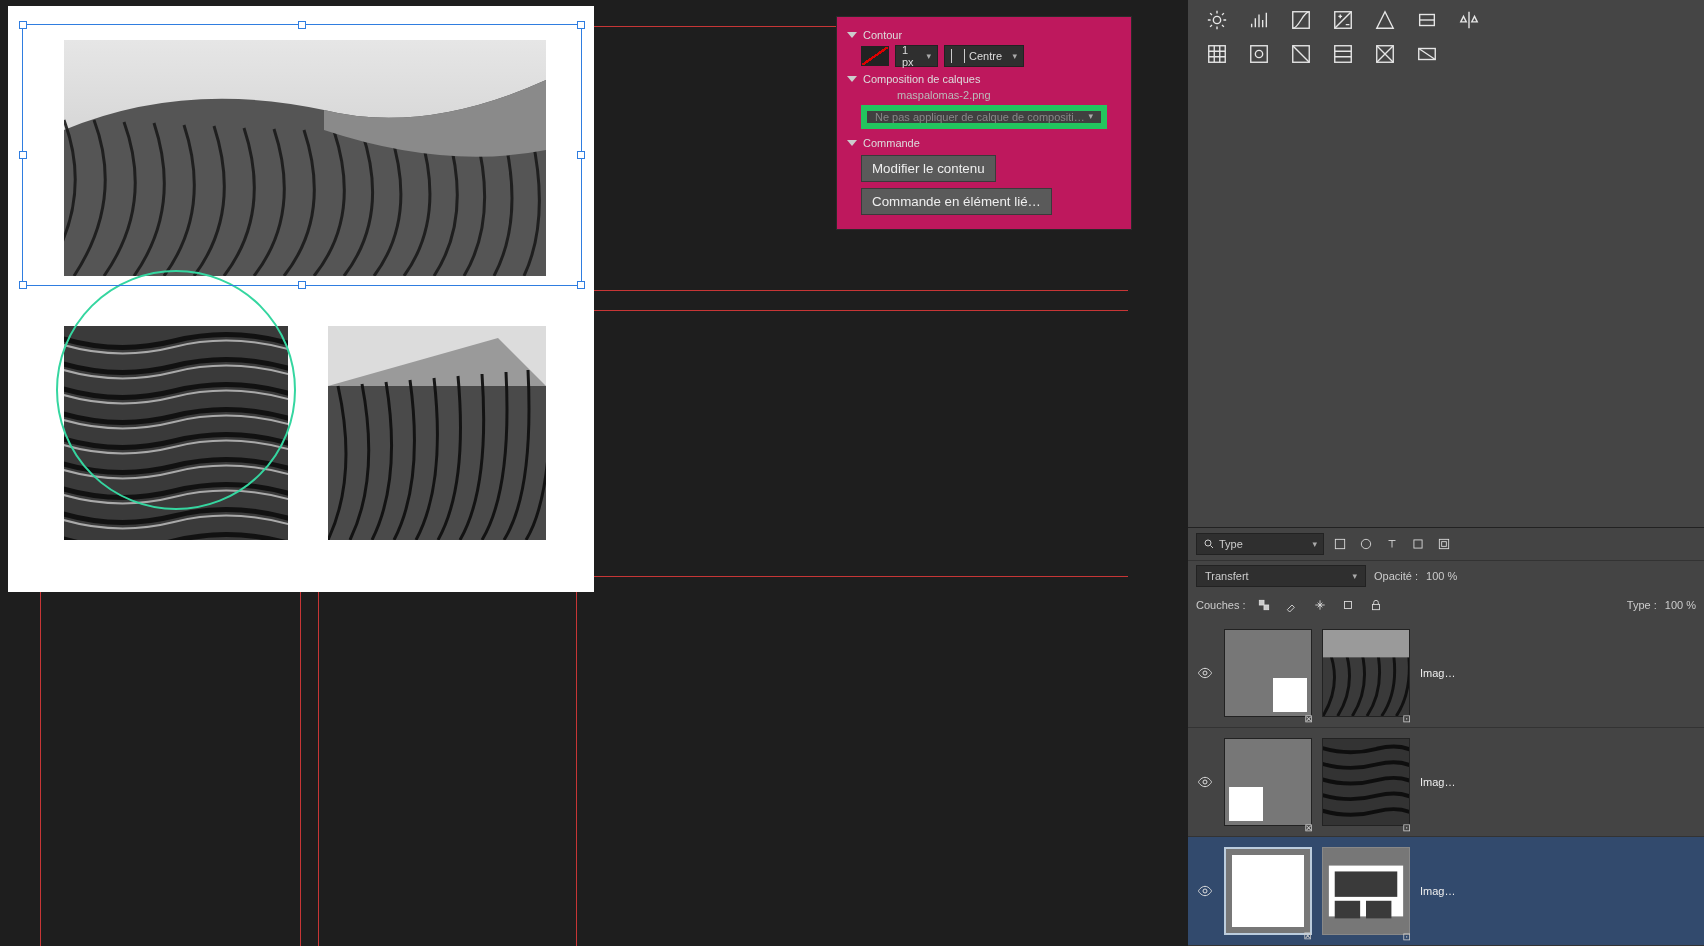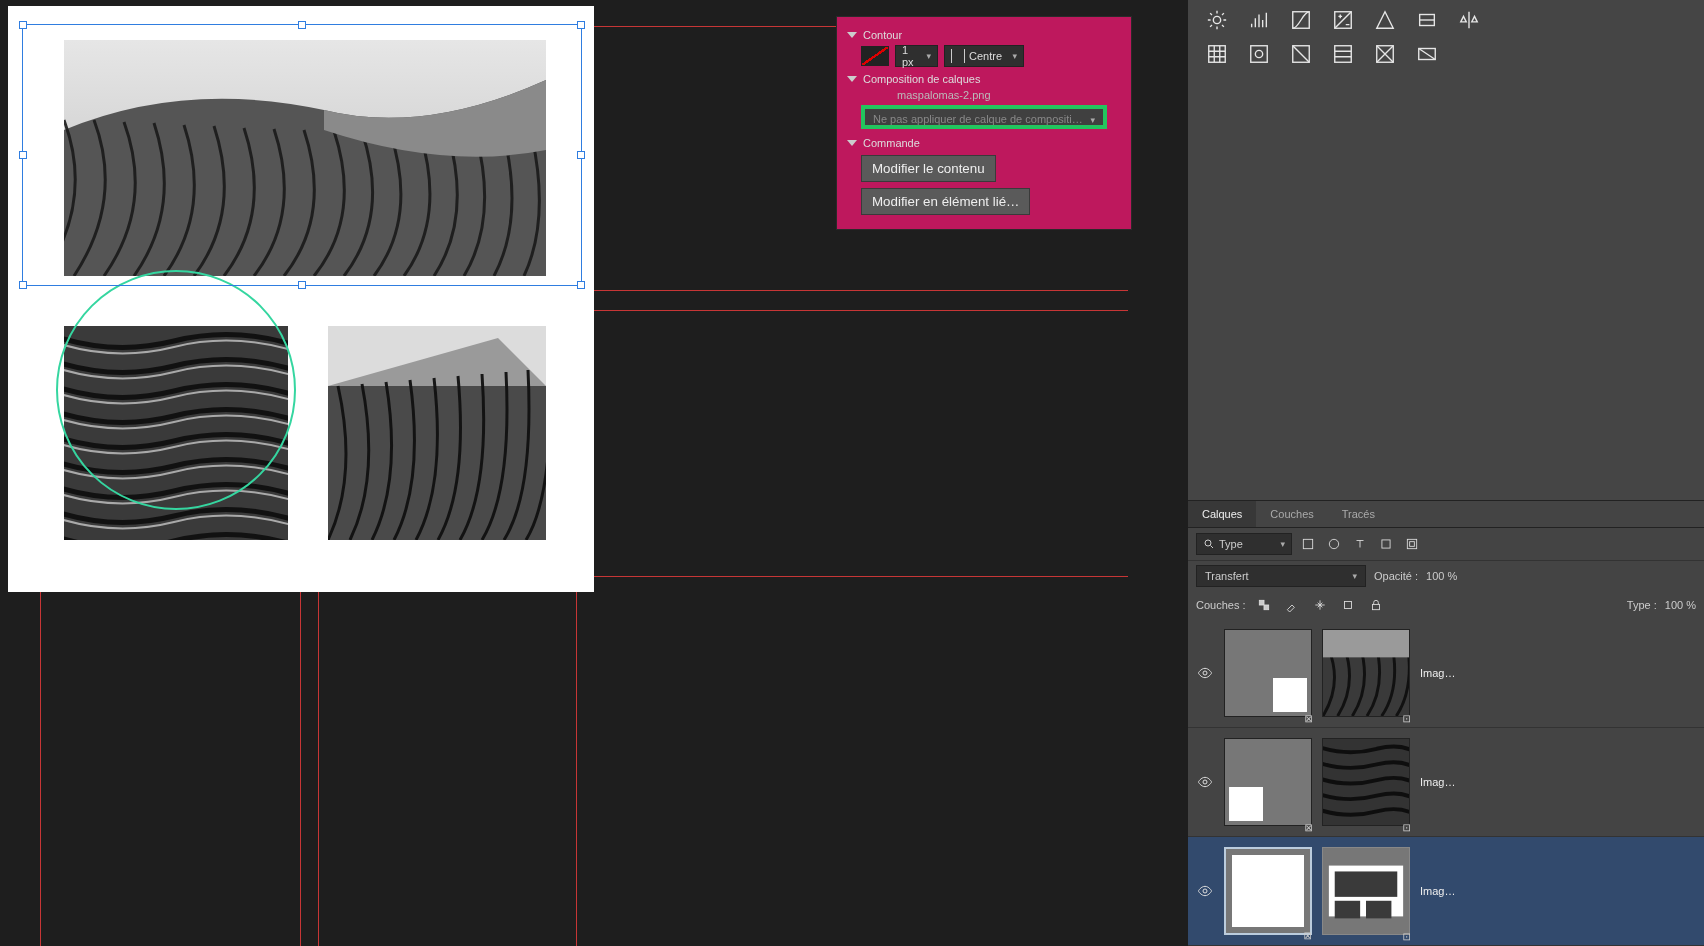--- a/index.html
+++ b/index.html
@@ -83,22 +83,22 @@
 .input-box, .select-box {
   background:#2f2f2f; color:#ddd; border:1px solid #222;
   height:22px; padding:1px 6px; display:flex; align-items:center; gap:4px;
 }
 .input-box { width: 43px; }
 .select-box { width: 80px; text-align: center; }
 .tiny-chev { font-size:9px; color:#aaa; margin-left:auto; }
 .sub-label { margin: 2px 0 2px 14px; color:#bbb;padding-left:36px; }
 .dropdown-disabled {
   margin: 4px 14px 8px; height: 24px;
-  background:#404040; border:4px solid #22c55e; color:#888;
-  display:flex; align-items:flex-end; padding:0 8px;
+  background:#404040; border:6px solid #22c55e; color:#888;
+  display:flex; align-items:flex-start; padding:0 8px;
 }
 .btn {
   display:block; margin: 6px 14px 0 14px;
   background:#5a5a5a; border:1px solid #3a3a3a; color:#eee;
   padding:5px 10px; cursor:pointer; width:max-content;
 }
 
 
 .right-col {
   position: absolute;
@@ -119,21 +119,21 @@
   display:flex; flex-direction:column;
 }
 .tabs { display:flex; border-bottom:1px solid #222; }
 .tab { padding:7px 14px; color:#aaa; cursor:pointer; }
 .tab.active { color:#eee; background:#383838; }
 .layer-filters {
   display:flex; align-items:center; gap:6px; padding:5px 8px; border-bottom:1px solid #333;
 }
 .search-type {
   background:#2f2f2f; border:1px solid #222; color:#ccc;
-  height:22px; display:flex; align-items:center; padding:0 6px; gap:4px; width:96px;
+  height:22px; display:flex; align-items:center; padding:0 6px; gap:4px; width:128px;
 }
 .mini-icon { width:20px; height:20px; display:flex; align-items:center; justify-content:center; color:#ddd; }
 .mini-icon svg{ width:14px; height:14px; stroke:#ddd; fill:none; stroke-width:1.5;}
 .blend-row, .lock-row {
   display:flex; align-items:center; gap:8px; padding:4px 8px; font-size:11px; color:#ccc;
 }
 .blend-select {
   background:#2f2f2f; border:1px solid #222; height:22px; width:170px; display:flex; align-items:center; padding:0 8px;
 }
 .layer-list { flex:1; overflow:auto; }
@@ -289,21 +289,21 @@
   <div class="dropdown-disabled">
     <span>Ne pas appliquer de calque de compositi…</span>
     <span class="tiny-chev">▾</span>
   </div>
 
   <div class="section-head">
     <span class="chev"></span>
     <span>Commande</span>
   </div>
   <button class="btn">Modifier le contenu</button>
-  <button class="btn">Modifier en élément lié…</button>
+  <button class="btn">Commande en élément lié…</button>
 </div>
 
 <div class="right-col">
   <div class="tool-strip">
     <div class="tool-row">
       <div class="tool-icon">
           <svg viewBox="0 0 24 24">
             <circle cx="12" cy="12" r="4"></circle>
             <path d="M12 2v3M12 19v3M2 12h3M19 12h3M4.5 4.5l2 2M17.5 17.5l2 2M4.5 19.5l2-2M17.5 6.5l2-2"></path>
           </svg>
@@ -377,25 +377,20 @@
       <div class="tool-icon">
           <svg viewBox="0 0 24 24">
             <rect x="3" y="6" width="18" height="12"></rect>
             <path d="M3 6l18 12" fill="#888"></path>
           </svg>
         </div>
     </div>
   </div>
 
   <div class="layers-panel">
-    <div class="tabs">
-      <div class="tab active">Calques</div>
-      <div class="tab">Couches</div>
-      <div class="tab">Tracés</div>
-    </div>
 
     <div class="layer-filters">
       <div class="search-type">
         <svg width="12" height="12" viewBox="0 0 24 24" stroke="#ccc" fill="none" stroke-width="2">
             <circle cx="10" cy="10" r="6"></circle>
             <path d="M15 15l5 5"></path>
           </svg>
         <span>Type</span>
         <span class="tiny-chev">▾</span>
       </div>

